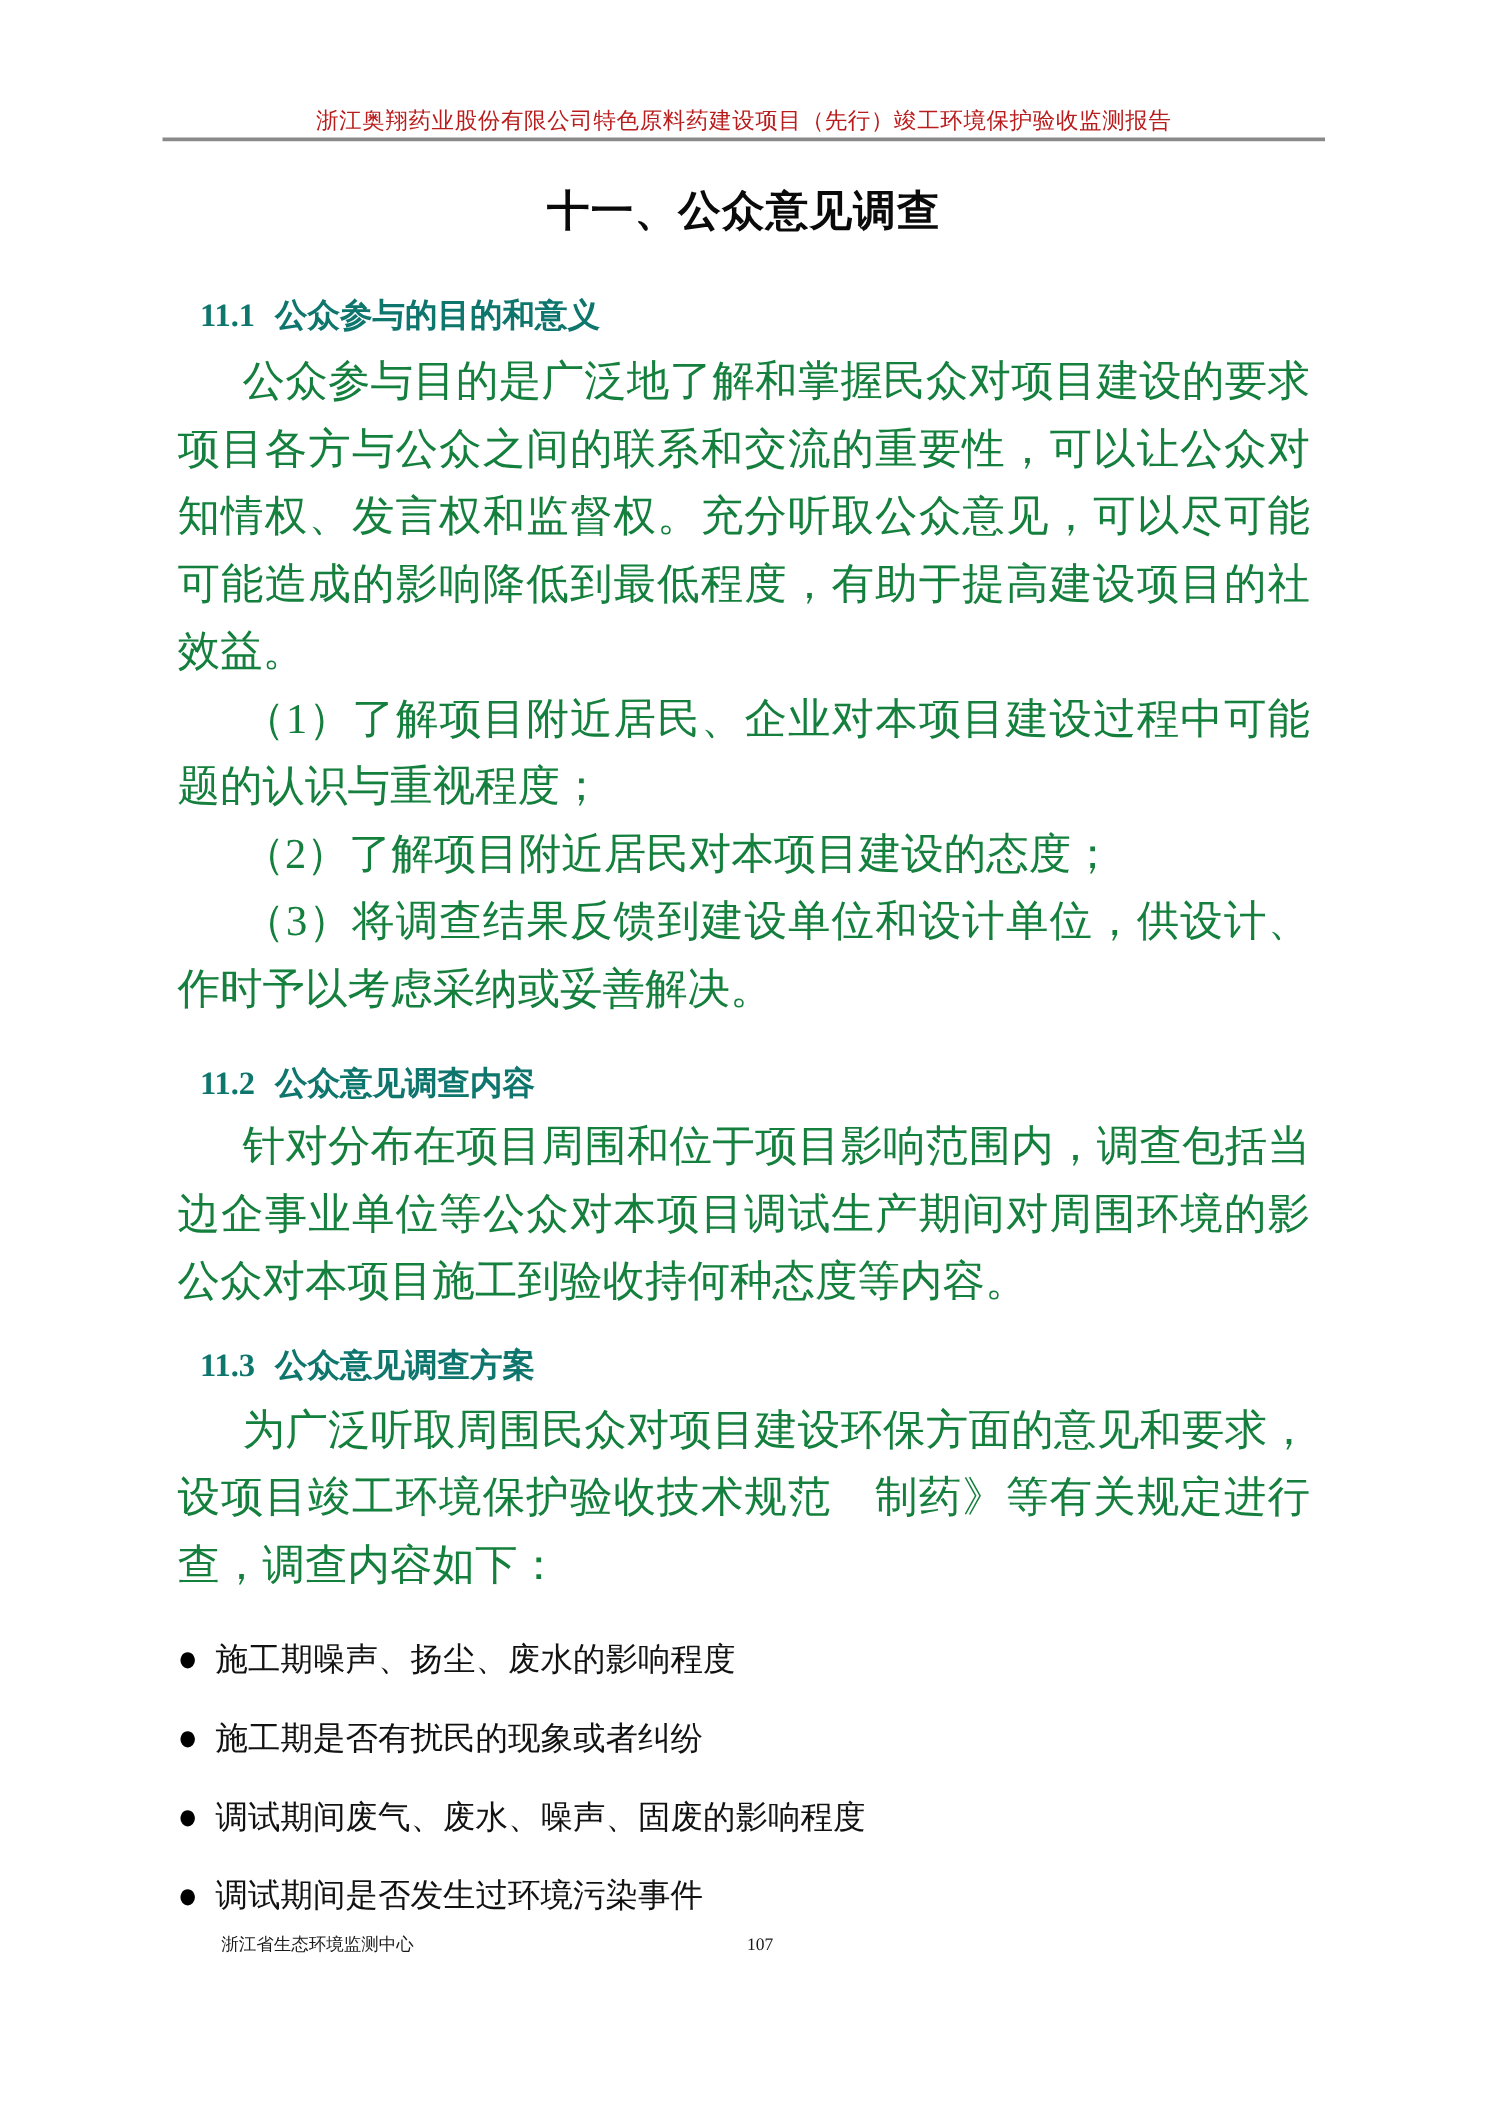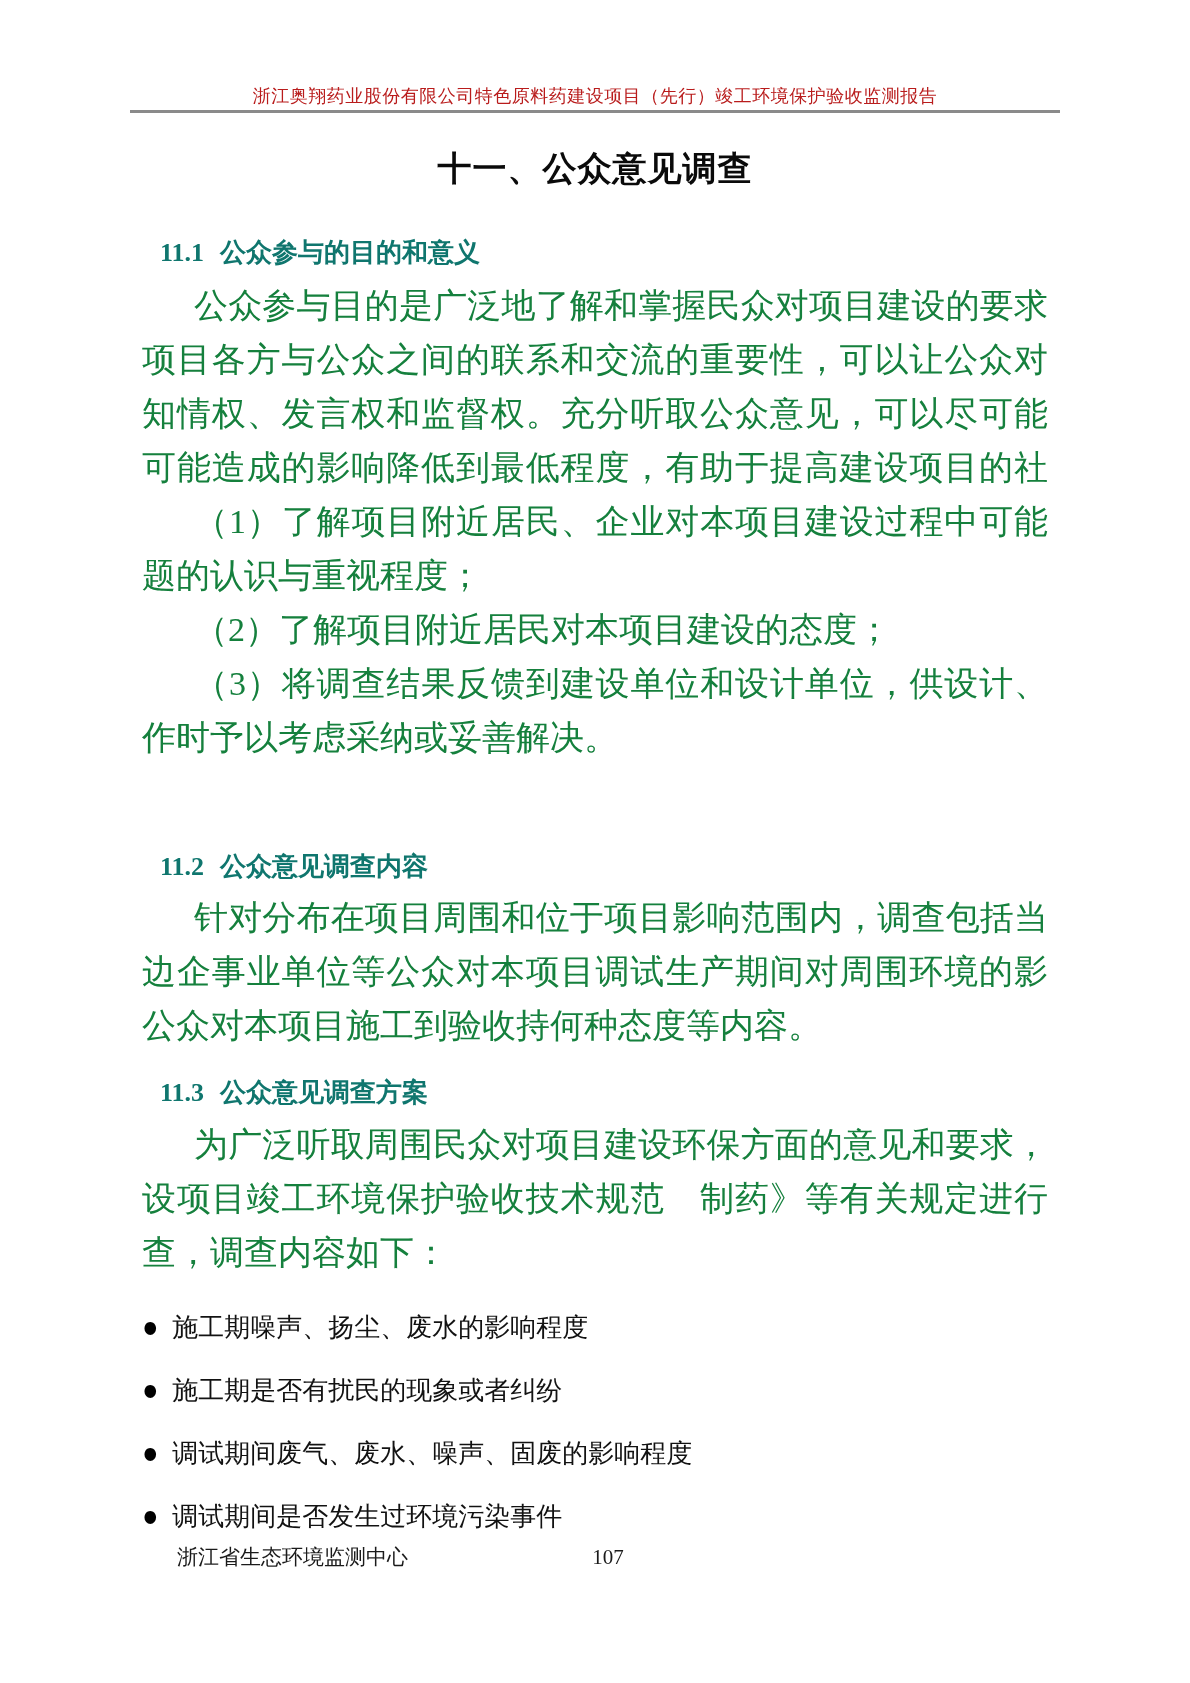--- a/index.html
+++ b/index.html
@@ -88,21 +88,21 @@
     font-size: 27px;
     line-height: 1;
     margin-right: 14px;
     color: #000000;
     transform: scaleY(1.12);
   }
   .doc-footer {
     position: absolute;
     top: 1543px; left: 0; width: 1190px;
     height: 30px;
-    font-size: 21px;
+    font-size: 14px;
     line-height: 28px;
     color: #1a1a1a;
   }
   .footer-org {
     position: absolute;
     left: 177px; top: 0;
     white-space: nowrap;
   }
   .footer-page-num {
     position: absolute;
@@ -123,20 +123,21 @@
 
   <div class="sec-heading sec-h1">
     <span class="sec-num">11.1</span><span>公众参与的目的和意义</span>
   </div>
 
   <div class="text-block blk-1">
     <div class="b-line j f">公众参与目的是广泛地了解和掌握民众对项目建设的要求和意见，是</div>
     <div class="b-line j">项目各方与公众之间的联系和交流的重要性，可以让公众对建设项目具有</div>
     <div class="b-line j">知情权、发言权和监督权。充分听取公众意见，可以尽可能地将项目建设</div>
     <div class="b-line j">可能造成的影响降低到最低程度，有助于提高建设项目的社会效益与环境</div>
+    <div class="b-line">效益。</div>
     <div class="b-line j f">（1）了解项目附近居民、企业对本项目建设过程中可能产生的环境问</div>
     <div class="b-line">题的认识与重视程度；</div>
     <div class="b-line f">（2）了解项目附近居民对本项目建设的态度；</div>
     <div class="b-line j f">（3）将调查结果反馈到建设单位和设计单位，供设计、施工及前期工</div>
     <div class="b-line">作时予以考虑采纳或妥善解决。</div>
   </div>
 
   <div class="sec-heading sec-h2">
     <span class="sec-num">11.2</span><span>公众意见调查内容</span>
   </div>

